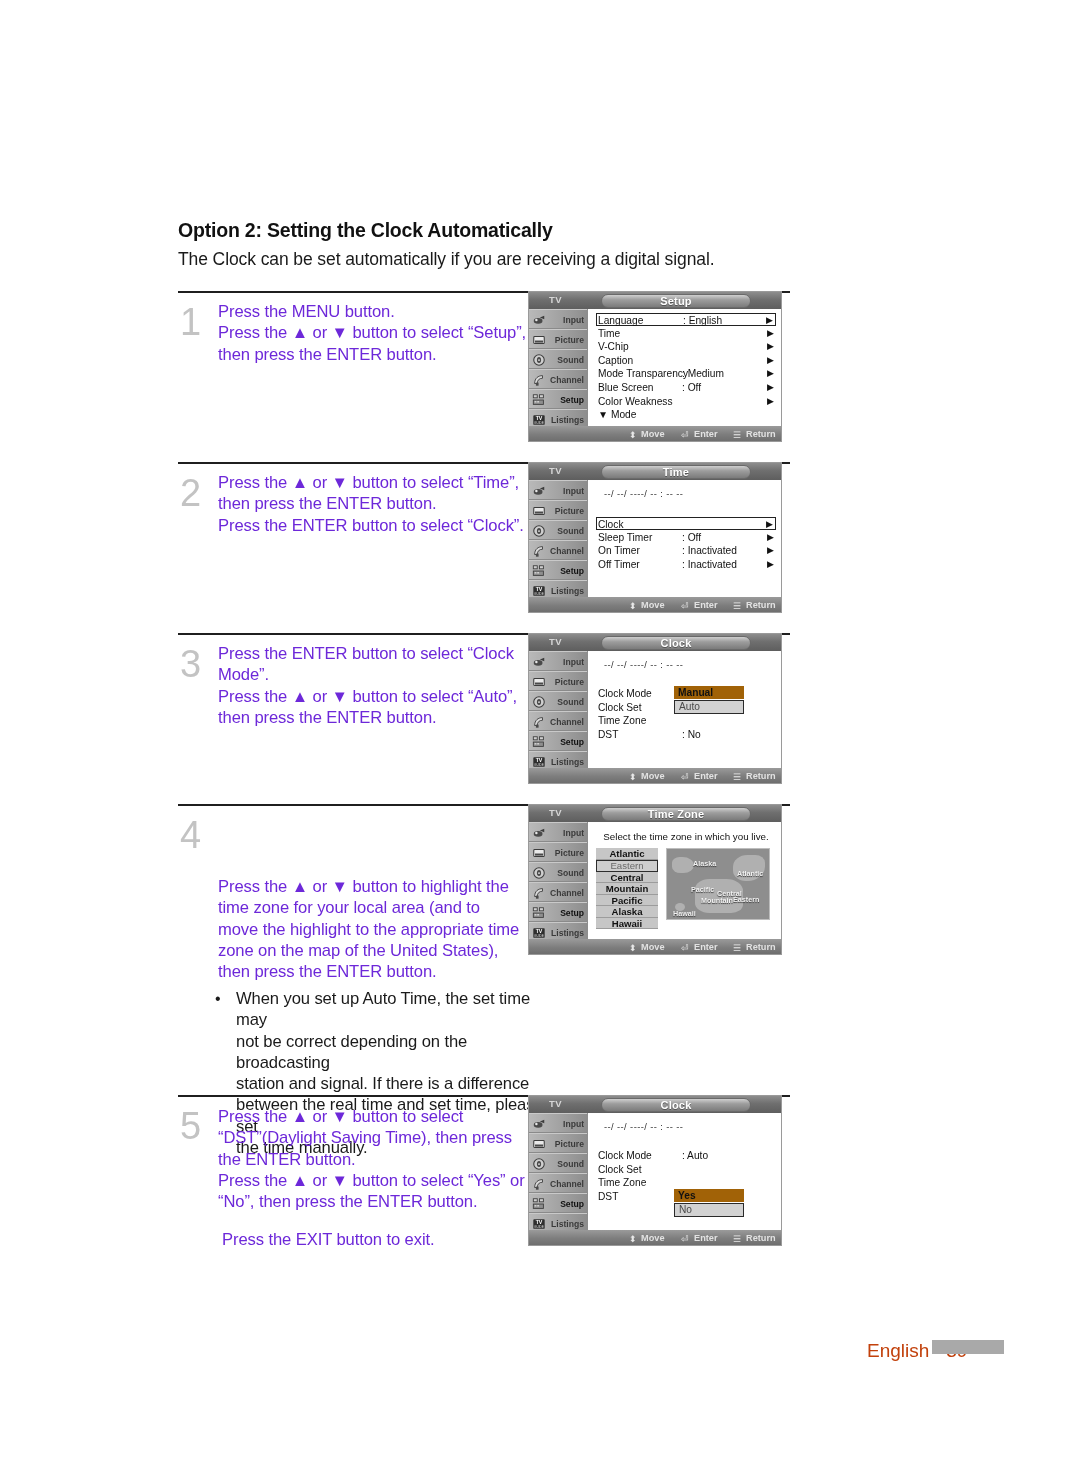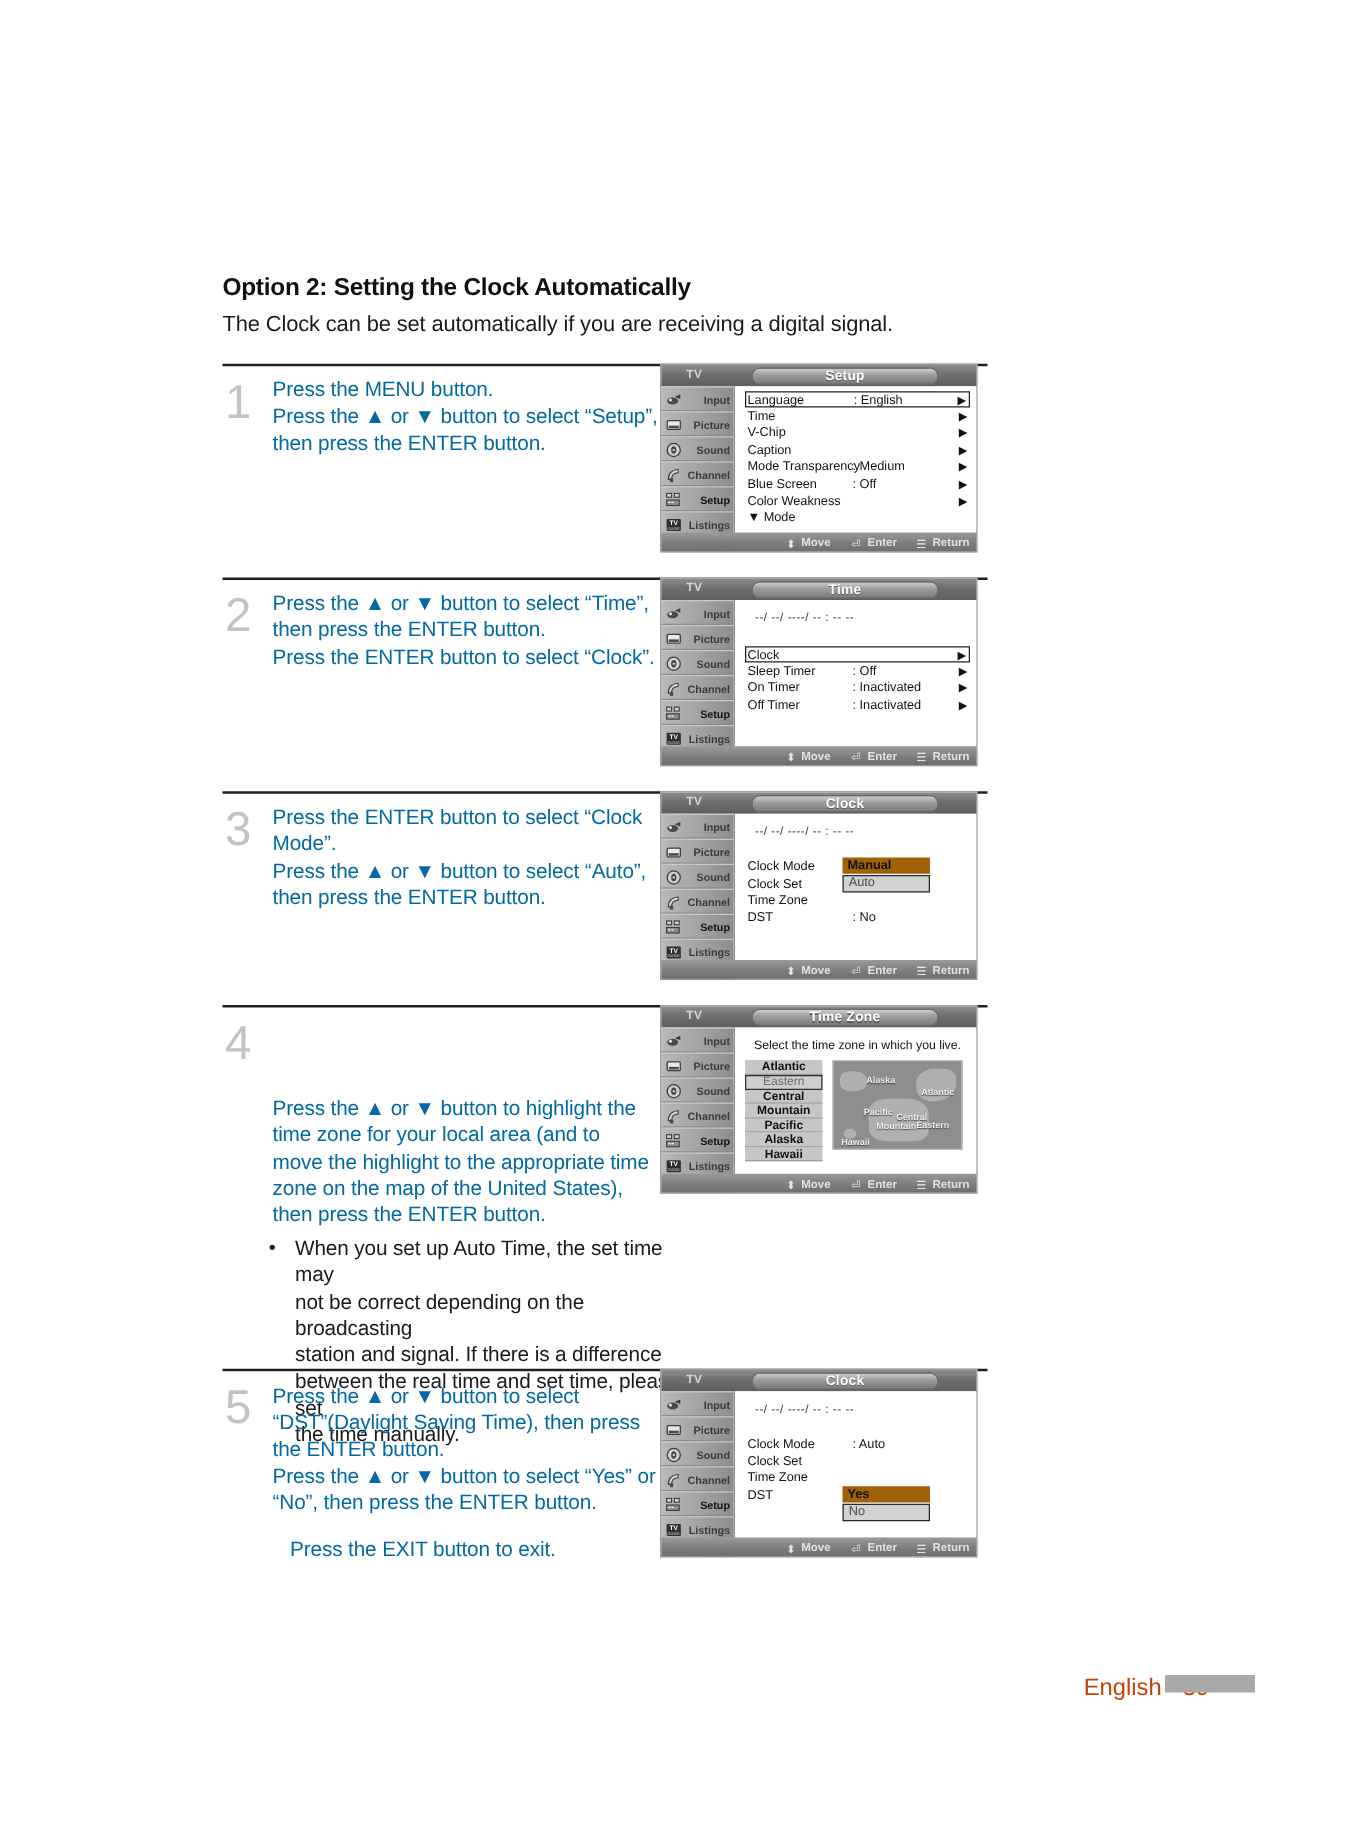--- a/index.html
+++ b/index.html
@@ -35,21 +35,21 @@
     position: absolute;
     font-size: 38px; font-weight: 400;
     color: #c3c3c3;
     line-height: 1;
     font-family: "Liberation Sans", sans-serif;
   }
   .steptext {
     position: absolute;
     font-size: 16.6px; line-height: 21.3px;
     letter-spacing: -0.1px;
-    color: #0369a1;
+    color: #6d28d9;
     white-space: pre-line;
   }
 
   .bullet-block {
     position: absolute; left: 216px;
     font-size: 16.6px; line-height: 21.3px;
     letter-spacing: -0.1px;
     color: #1a1a1a;
   }
   .bullet-block .bdot {
@@ -249,21 +249,21 @@
 between the real time and set time, please set
 the time manually.</span>
   </div>
 
   <div class="stepnum" style="left:180px; top:1107px">5</div>
   <div class="steptext" style="left:218px; top:1106px; width:322px">Press the ▲ or ▼ button to select
 “DST”(Daylight Saving Time), then press
 the ENTER button.
 Press the ▲ or ▼ button to select “Yes” or
 “No”, then press the ENTER button.</div>
-  <div class="steptext" style="left:232px; top:1229px; width:322px">Press the EXIT button to exit.</div>
+  <div class="steptext" style="left:222px; top:1229px; width:322px">Press the EXIT button to exit.</div>
 
   <div class="tv" id="tv-setup" style="left:528px; top:291px">
       <div class="topbar"></div>
       <div class="tvlabel">TV</div>
       <div class="titlepill"></div>
       <div class="titletext">Setup</div>
       <div class="sidebar"></div>
       <div class="sbitem" style="top: 17px;">
         <span class="sbico"><svg viewBox="0 0 16 16">
             <ellipse cx="7" cy="9" rx="5" ry="3.2" fill="#4a4a4a"></ellipse>

